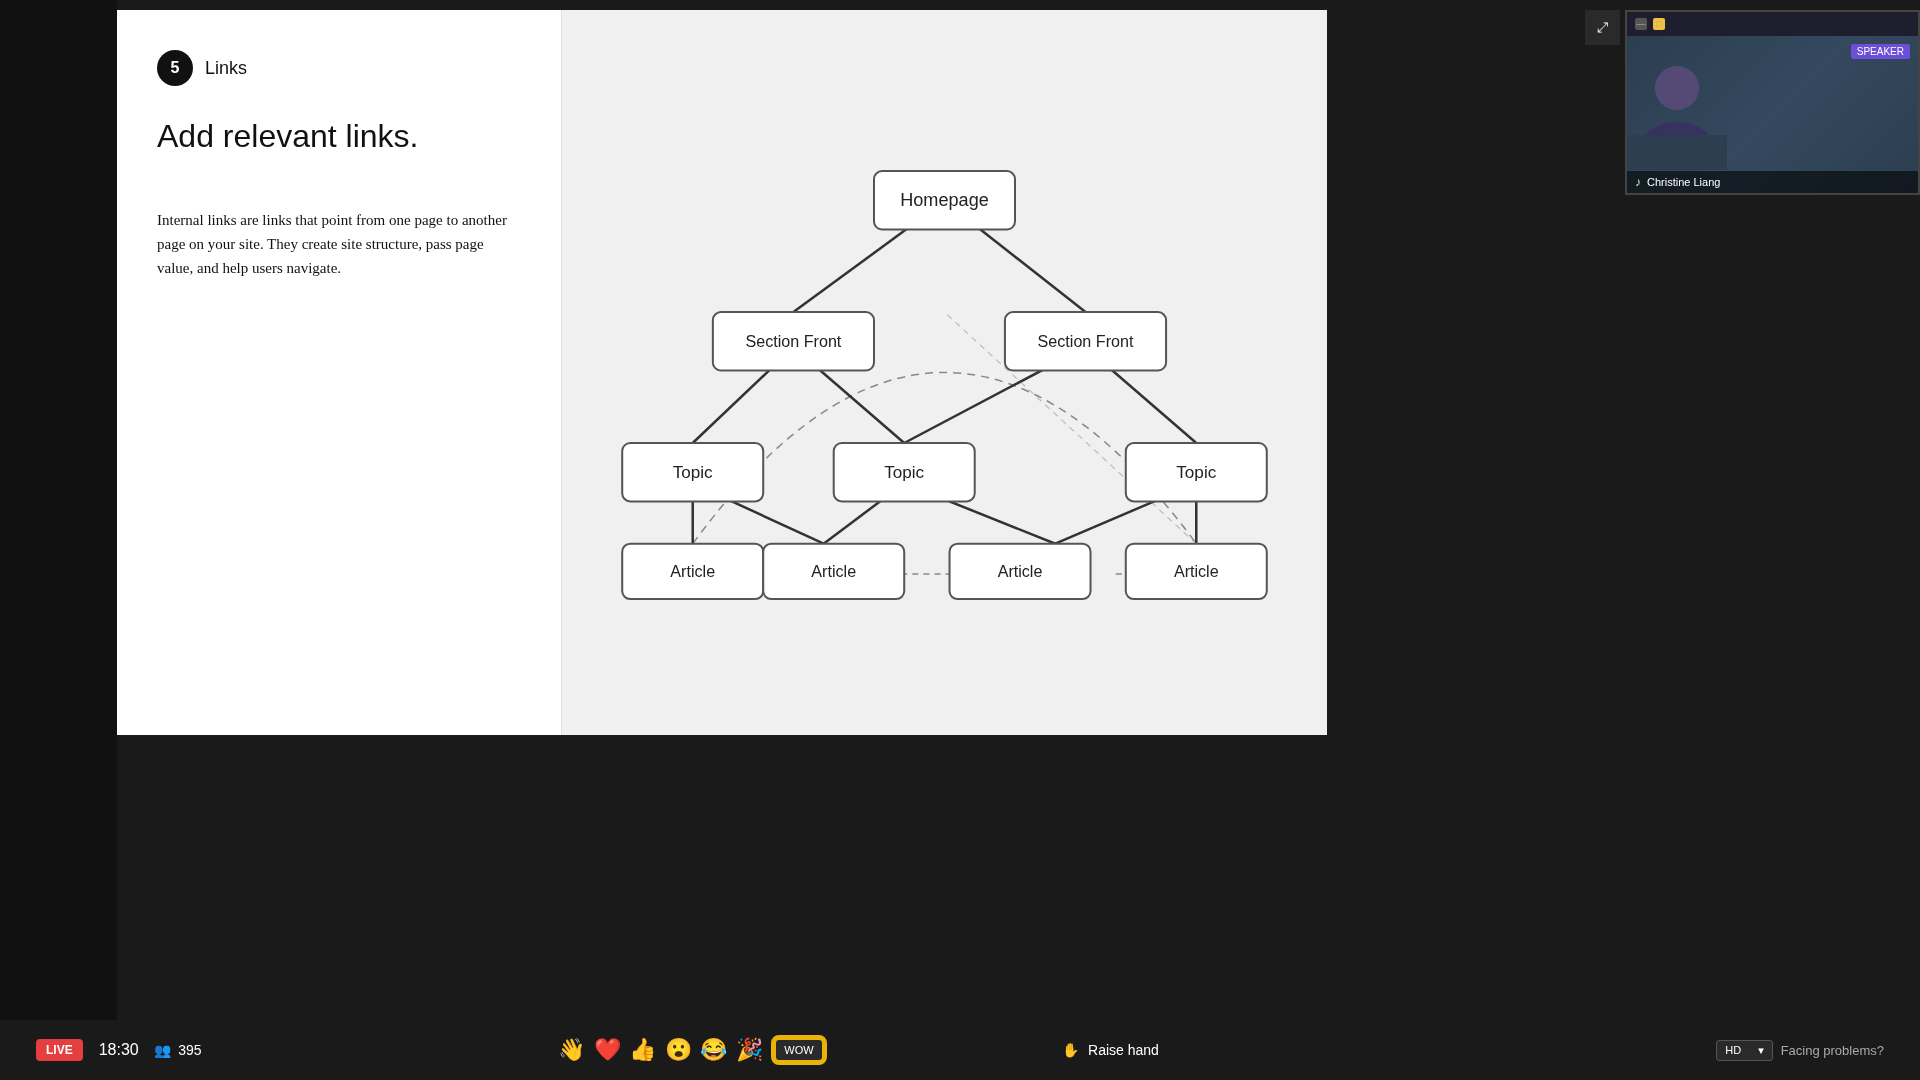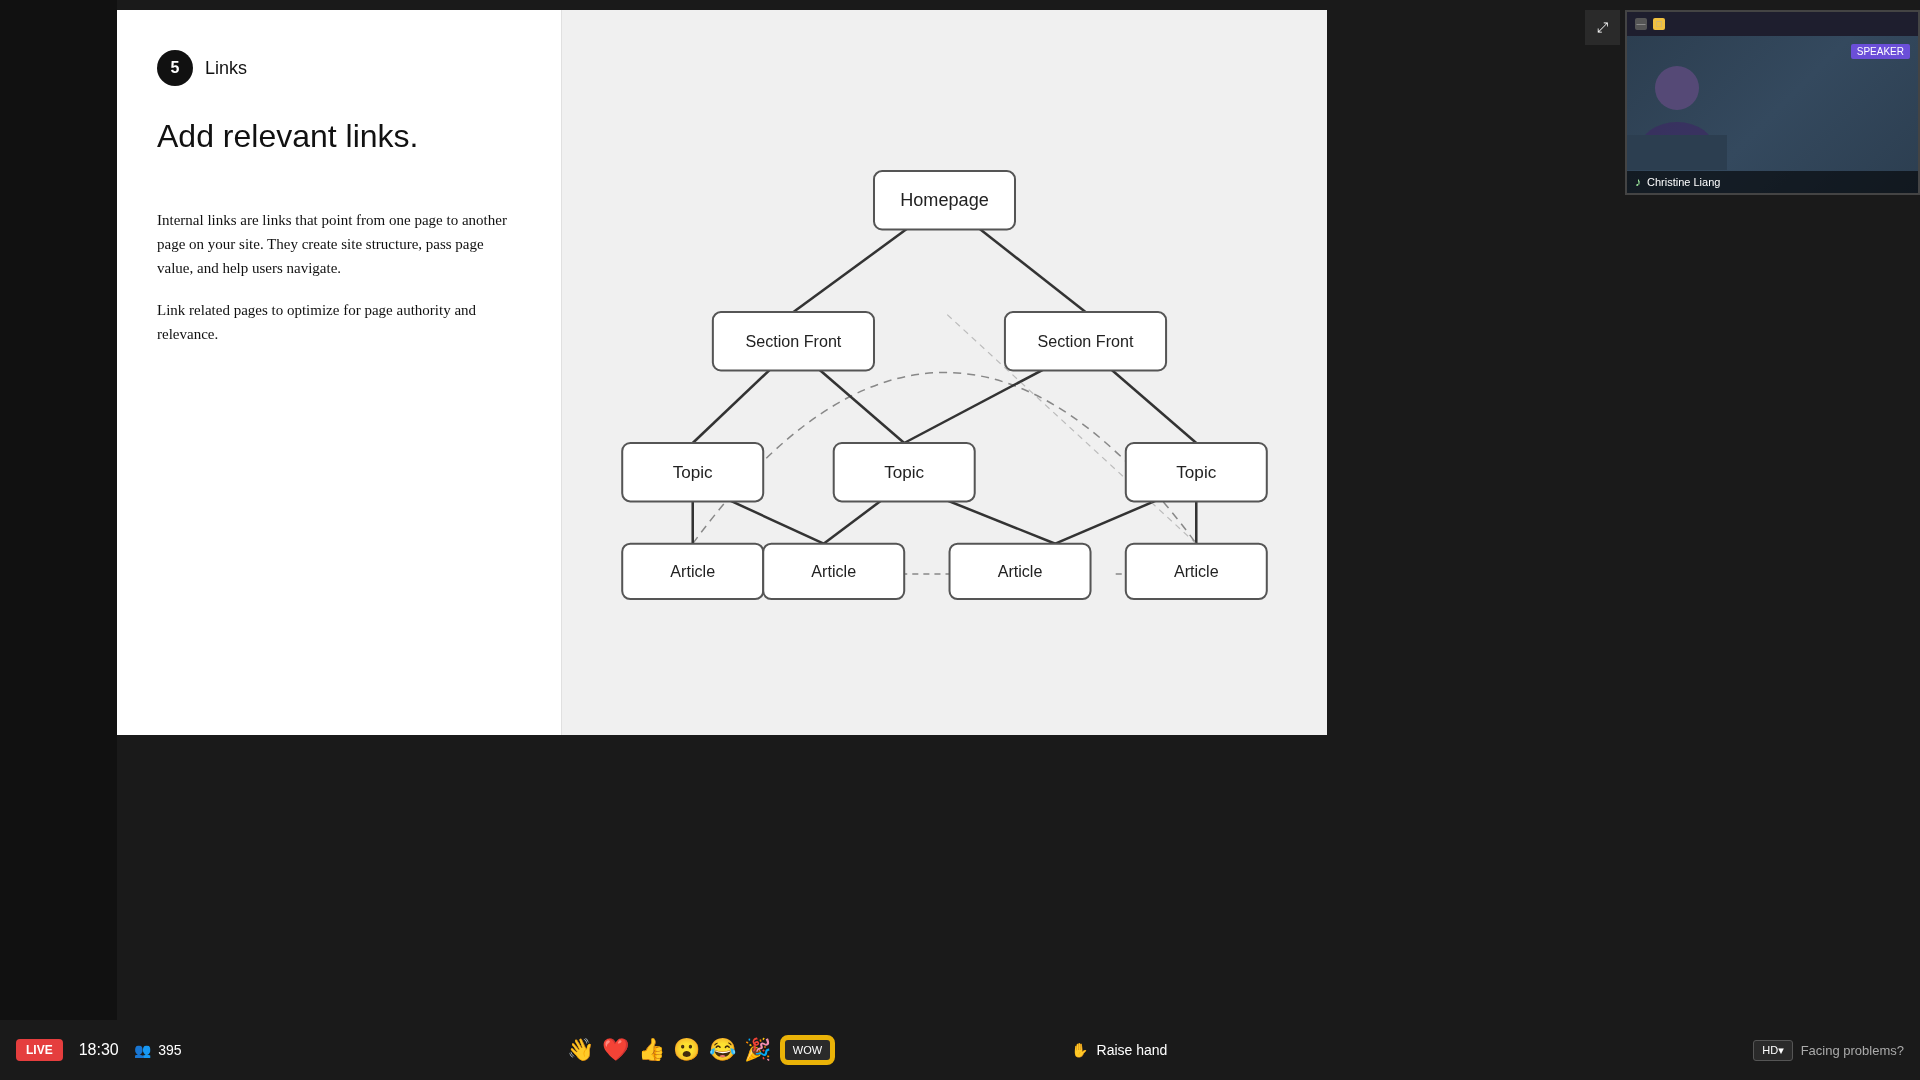--- a/index.html
+++ b/index.html
@@ -172,21 +172,21 @@
     
     .bottom-bar {
       position: absolute;
       bottom: 0;
       left: 0;
       right: 0;
       height: 60px;
       background: #1a1a1a;
       display: flex;
       align-items: center;
-      padding: 0 16px;
+      padding: 0 36px;
       gap: 16px;
       justify-content: space-between;
     }
 
     .live-badge {
       background: #e53e3e;
       color: white;
       font-family: Arial, sans-serif;
       font-size: 12px;
       font-weight: bold;
@@ -244,21 +244,21 @@
     .hd-badge {
       background: #2a2a2a;
       border: 1px solid #555;
       color: white;
       font-family: Arial, sans-serif;
       font-size: 11px;
       padding: 3px 8px;
       border-radius: 3px;
       display: flex;
       align-items: center;
-      gap: 0;
+      gap: 17px;
     }
 
     .facing-problems {
       color: #aaa;
       font-family: Arial, sans-serif;
       font-size: 13px;
     }
 
     
     .expand-icon {
@@ -291,21 +291,20 @@
 <div class="presentation-area">
 
   <div class="left-panel">
     <div class="left-panel-top">
       <div class="slide-number-row">
         <div class="slide-number-circle">5</div>
         <span class="slide-number-label">Links</span>
       </div>
       <div class="slide-title">Add relevant links.</div>
       <p class="slide-body-text">Internal links are links that point from one page to another page on your site. They create site structure, pass page value, and help users navigate.</p>
-      <p class="slide-body-text">Link related pages to optimize for page authority and relevance.</p>
     </div>
   </div>
 
   <div class="right-panel">
     <svg viewBox="0 0 700 580" width="100%" height="100%">
 
       <path d="M 100 460 Q 350 120 600 460" fill="none" stroke="#888" stroke-width="1.5" stroke-dasharray="8,6"></path>
 
       <line x1="350" y1="120" x2="200" y2="230" stroke="#333" stroke-width="2.5"></line>
       <line x1="350" y1="120" x2="490" y2="230" stroke="#333" stroke-width="2.5"></line>

